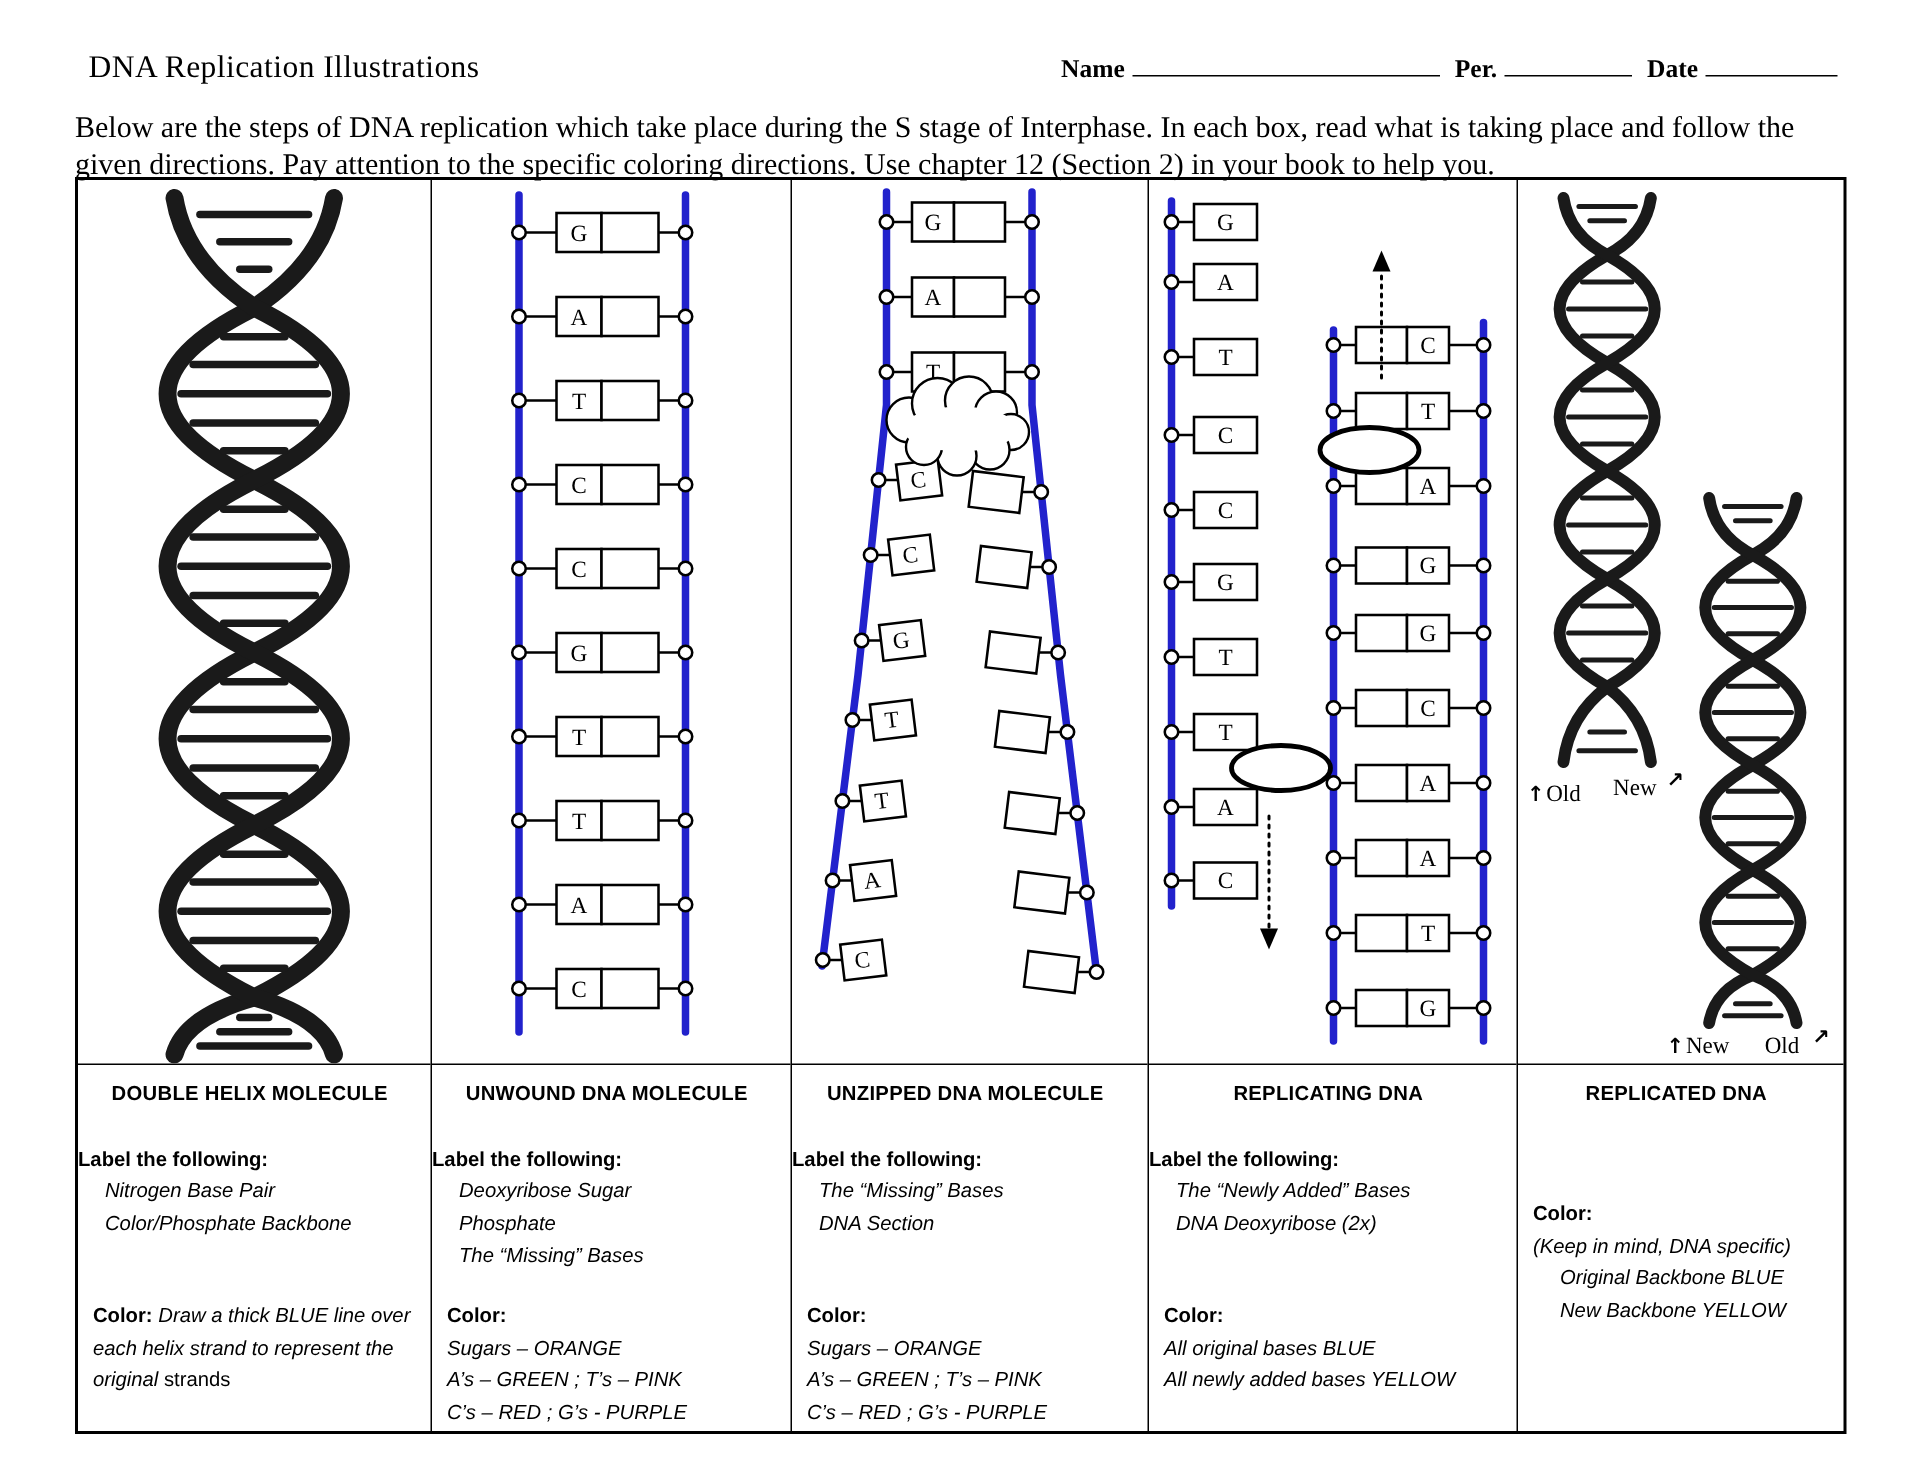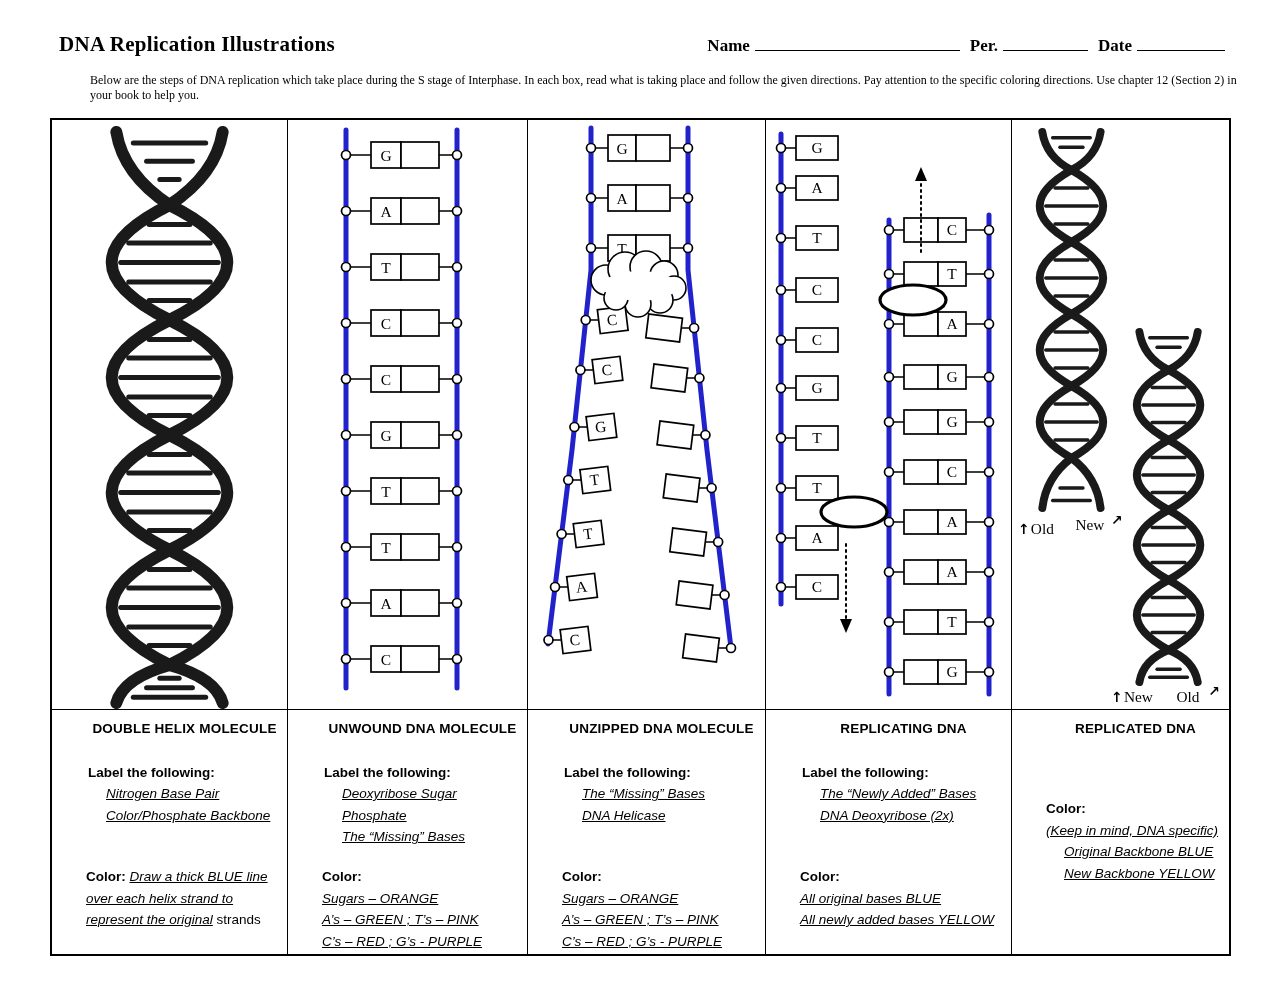--- a/index.html
+++ b/index.html
@@ -2,42 +2,42 @@
 <html><head>
 <meta charset="utf-8">
 <style>
   * { margin:0; padding:0; box-sizing:border-box; }
   html,body { background:#ffffff; }
   body { width:1280px; height:989px; position:relative; overflow:hidden;
          font-family:"Liberation Serif", serif; color:#000; }
 
   .header-row { position:absolute; left:59px; top:32px; right:55px;
                 display:flex; align-items:baseline; }
-  .title { font-family:"Liberation Serif", serif; font-weight:bold; font-size:21px; letter-spacing:.3px; }
+  .title { font-family:"Liberation Serif", serif; font-weight:normal; font-size:21px; letter-spacing:.3px; }
   .nline { margin-left:auto; display:flex; align-items:baseline; font-weight:bold; font-size:17px; }
   .hlabel { margin:0 5px 0 10px; }
   .blank { display:inline-block; border-bottom:1.7px solid #000; height:15px; }
   .w205 { width:205px; } .w85 { width:85px; } .w88 { width:88px; }
 
   .instructions { position:absolute; left:50px; top:73px; width:1158px;
-                  font-size:12px; line-height:1.27;margin-left:40px; }
+                  font-size:20px; line-height:1.27; }
 
   .sheet { position:absolute; left:50px; top:118px; width:1181px; height:838px;
            border:2px solid #000; display:grid;
            grid-template-columns:236px 240px 238px 246px auto; }
   .col { border-right:1.6px solid #000; display:flex; flex-direction:column; min-width:0; }
   .col:last-child { border-right:none; }
   .illus { height:590px; border-bottom:1.6px solid #000; position:relative; }
   .illus svg { display:block; width:100%; height:589px; }
-  .desc { flex:1; position:relative; padding:6px 6px 0 12px;
-          font-family:"Liberation Sans", sans-serif; font-size:13.5px; line-height:21.5px;margin-left:24px; }
+  .desc { flex:1; position:relative; padding:6px 6px 0 0;
+          font-family:"Liberation Sans", sans-serif; font-size:13.5px; line-height:21.5px; }
   .desc h3 { font-size:13.5px; font-weight:bold; text-align:center;
              margin:2px 0 22px 0; letter-spacing:.2px; }
   .bold { font-weight:bold; }
-  .it { font-style:italic;text-decoration:underline; }
+  .it { font-style:italic; }
   .ind { padding-left:18px; }
   .colorblock { position:absolute; top:156px; left:10px; right:6px; }
   .cb5 { top:88px; }
   .lbl { font-family:"Liberation Serif", serif; font-size:15.5px; }
   .arr { font-family:"DejaVu Sans", sans-serif; font-size:14px; font-weight:bold; }
 </style>
 </head>
 <body>
 
 <div class="header-row">
@@ -333,21 +333,21 @@
             <circle cx="110" cy="184" r="13" fill="#fff" stroke="#000" stroke-width="1.6"></circle>
             <circle cx="88" cy="178" r="12" fill="#fff" stroke="#000" stroke-width="1.6"></circle>
             <ellipse cx="112" cy="166" rx="38" ry="15" fill="#fff"></ellipse>
           </g>
         </svg>
     </div>
     <div class="desc">
       <h3>UNZIPPED DNA MOLECULE</h3>
       <div class="bold">Label the following:</div>
       <div class="it ind">The “Missing” Bases</div>
-      <div class="it ind">DNA Helicase</div>
+      <div class="it ind">DNA Section</div>
       <div class="colorblock">
         <div class="bold">Color:</div>
         <div class="it">Sugars – ORANGE</div>
         <div class="it">A’s – GREEN ; T’s – PINK</div>
         <div class="it">C’s – RED ; G’s - PURPLE</div>
       </div>
     </div>
   </div>
 
   <div class="col">

